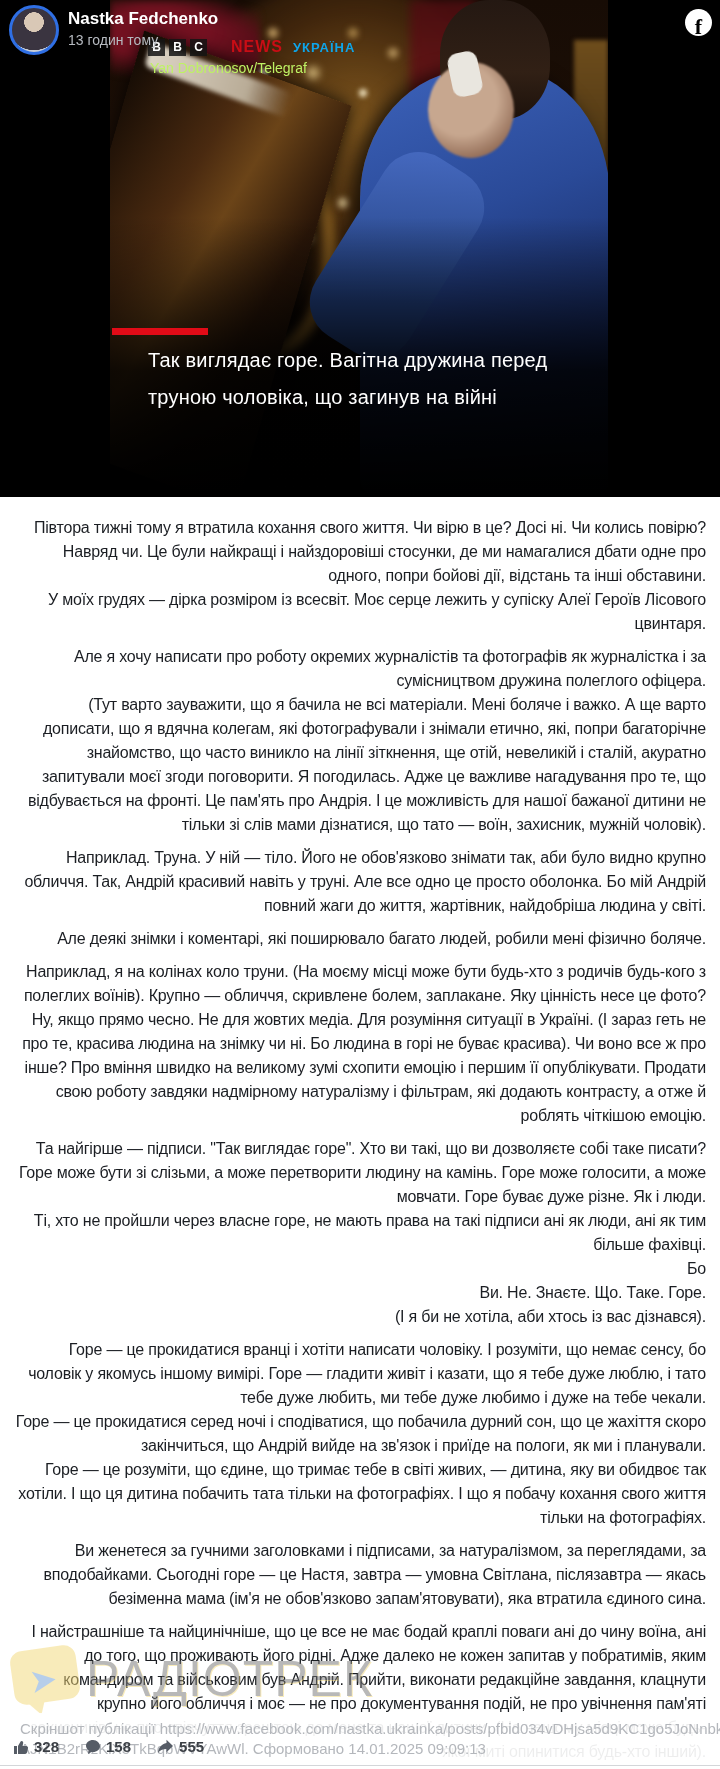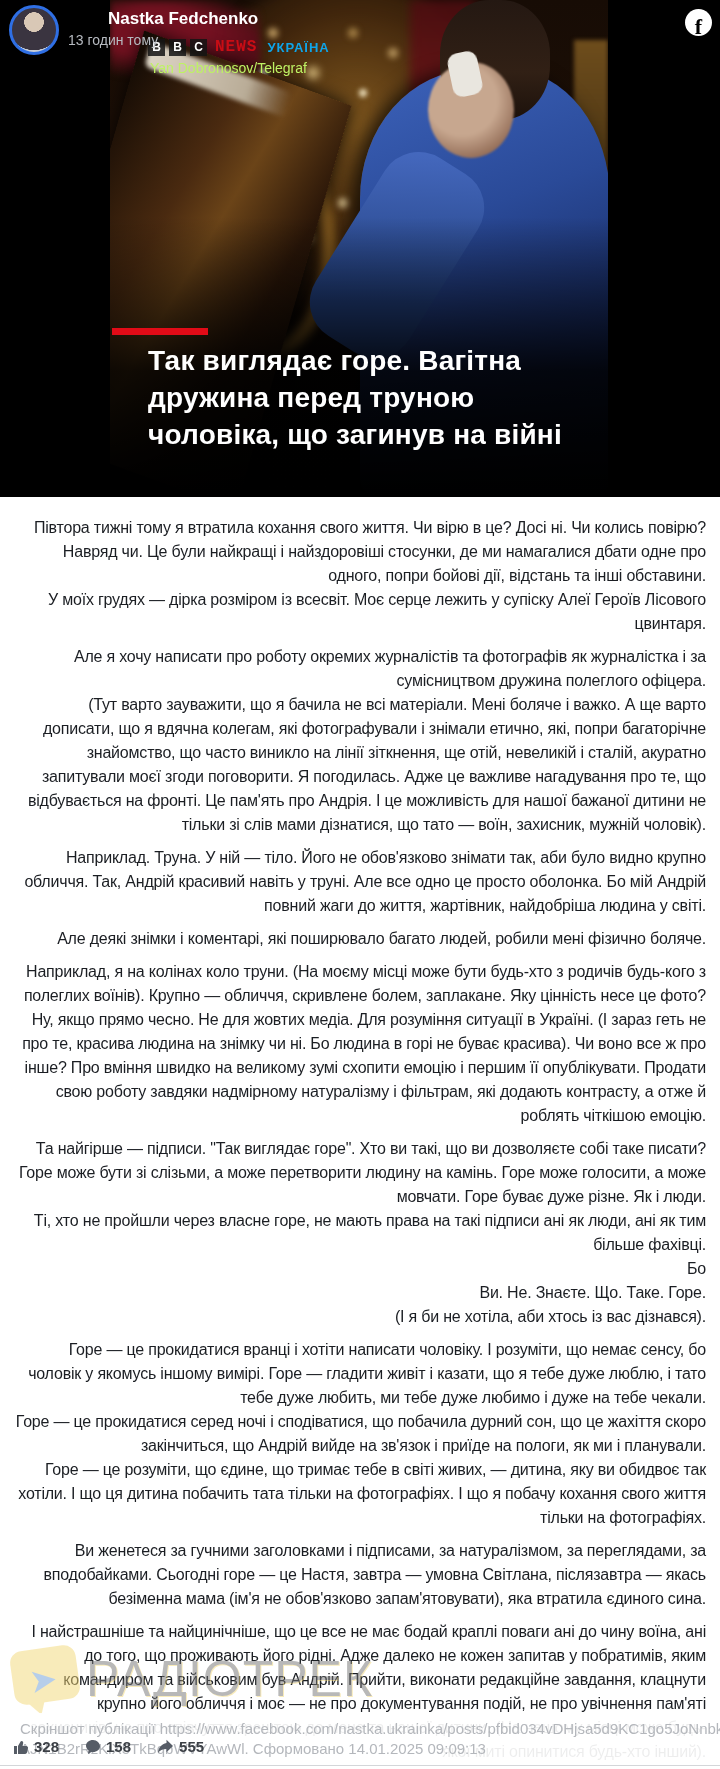--- a/index.html
+++ b/index.html
@@ -49,31 +49,31 @@
         background:radial-gradient(circle at 40% 40%, #c7a78f 0 45%, #96705a 75%, transparent 100%);
         filter:blur(1px);}
   .tissue{position:absolute;left:340px;top:52px;width:30px;height:44px;border-radius:10px;
         background:#e9e6df;transform:rotate(-12deg);filter:blur(.5px);}
   .photo-fade{position:absolute;left:0;bottom:0;width:100%;height:280px;
         background:linear-gradient(180deg,transparent 0%,rgba(0,0,0,.85) 55%,#000 100%);}
   
   .bbc-row{position:absolute;left:148px;top:38px;display:flex;align-items:center;gap:4px;}
   .bbc-box{width:17px;height:17px;background:rgba(20,20,20,.85);color:#fff;font-weight:bold;
         font-size:12px;display:flex;align-items:center;justify-content:center;}
-  .bbc-news{color:#c90d15;font-weight:bold;font-size:16px;letter-spacing:1px;margin-left:4px;font-family:Liberation Mono, monospace;}
+  .bbc-news{color:#c90d15;font-weight:bold;font-size:16px;letter-spacing:1px;margin-left:20px;}
   .bbc-region{color:#0ea5e9;font-weight:bold;font-size:13px;letter-spacing:1px;margin-left:6px;}
   .credit{position:absolute;left:150px;top:60px;color:#bef264;font-size:14px;}
   .redbar{position:absolute;left:112px;top:328px;width:96px;height:7px;background:#e10b17;}
-  .headline{position:absolute;left:148px;top:342px;width:460px;color:#fff;font-weight:bold;
-        font-size:28px;line-height:37px;letter-spacing:.2px;}
+  .headline{position:absolute;left:148px;top:342px;width:460px;color:#fff;font-weight:normal;
+        font-size:20px;line-height:37px;letter-spacing:.2px;}
   
   .avatar{position:absolute;left:9px;top:5px;width:50px;height:50px;border-radius:50%;
         border:3px solid #2f6fe4;background:radial-gradient(circle at 50% 32%,#d9c8b6 0 26%,#3a3440 27% 75%,#c9ced6 76%);
         box-sizing:border-box;}
-  .author{position:absolute;left:68px;top:9px;color:#fff;font-size:17px;font-weight:bold;margin-left:40px;}
+  .author{position:absolute;left:68px;top:9px;color:#fff;font-size:17px;font-weight:bold;}
   .post-time{position:absolute;left:68px;top:32px;color:#b6bac0;font-size:14px;}
   .fb-logo{position:absolute;right:8px;top:9px;width:27px;height:27px;border-radius:50%;background:#fff;
         display:flex;align-items:flex-end;justify-content:center;overflow:hidden;}
   .fb-logo span{color:#000;font-weight:bold;font-size:22px;line-height:22px;font-family:"Liberation Serif",serif;
         transform:translateY(2px);}
   
   .body-text{padding:19px 14px 14px 14px;color:#1b1e23;font-size:16px;line-height:24px;letter-spacing:-0.2px;text-align:right;}
   .body-text p{margin:0 0 9px 0;white-space:pre-line;}
   
   .watermark{position:absolute;left:12px;top:1644px;width:310px;height:72px;opacity:.5;pointer-events:none;}

